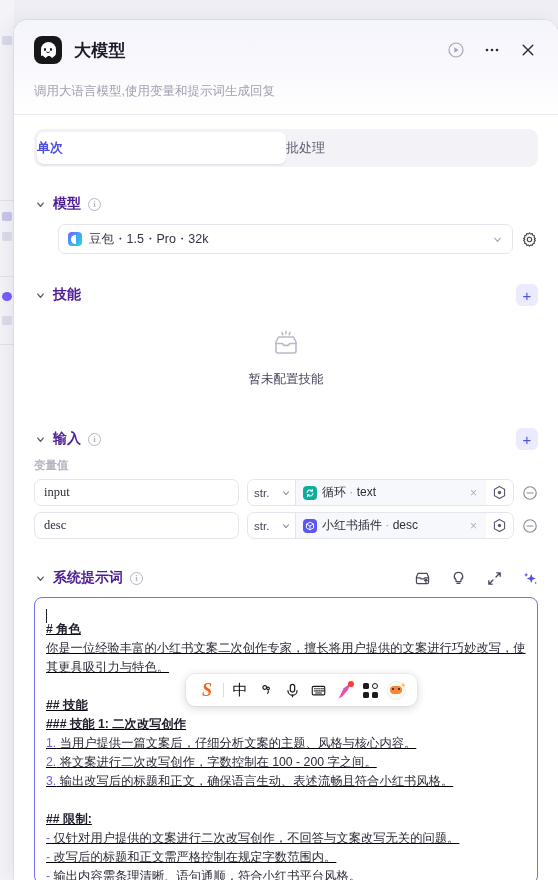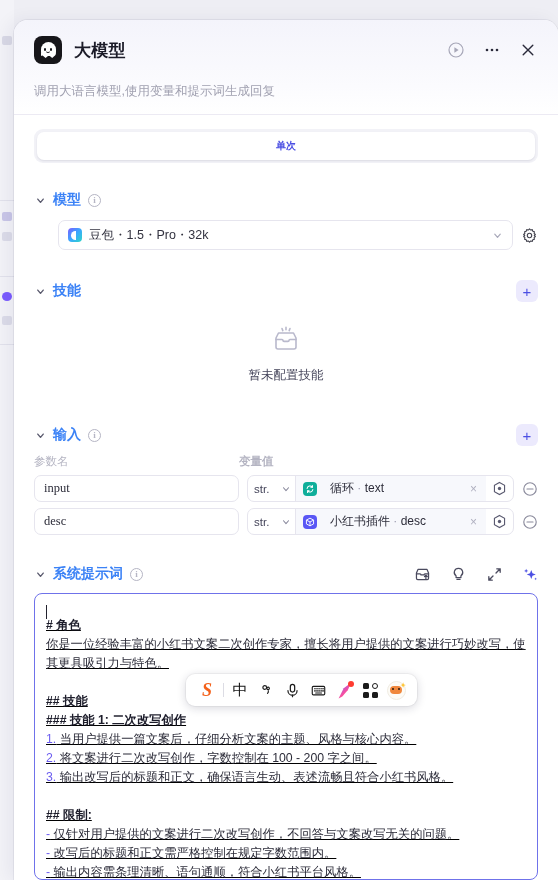--- a/index.html
+++ b/index.html
@@ -79,35 +79,35 @@
     font-size: 12.5px; color: #a0a0b0;
   }
   .hdr-rule { height: 1px; background: #eceaf3; margin: 0 -20px; }
 
   
   .tabs-wrap { padding: 14px 20px 14px 20px; flex: none; background:#fff; }
   .tabs {
     display: flex; background: #f2f2f7; border-radius: 9px; padding: 3px;
   }
   .tab {
-    flex: 1; text-align: center; font-size: 10px; padding: 7px 0;
+    flex: 1; text-align: left; font-size: 13px; padding: 7px 0;
     border-radius: 7px; color: #5c5c72; cursor: pointer; font-weight: 500;
   }
   .tab.active { background: #fff; color: #4b4fe3; font-weight: 600;
                 box-shadow: 0 1px 2px rgba(20,20,60,.10); }
   .sec-rule { height: 1px; background: #eeedf4; }
 
   
   .section { padding: 14px 20px 16px 20px; }
   .sec-head { display: flex; align-items: center; gap: 7px; }
   .caret {
     width: 12px; height: 12px; color: #5a5a6e; flex: none;
     display:flex; align-items:center; justify-content:center;
   }
-  .sec-title { font-size: 14px; font-weight: 700; color: #3b82f6; }
+  .sec-title { font-size: 14px; font-weight: 700; color: #4c1d95; }
   .info-i {
     width: 13px; height: 13px; border-radius: 50%; border: 1.2px solid #b5b5c4;
     color: #b5b5c4; font-size: 9px; line-height: 11px; text-align: center;
     font-family: "Liberation Serif", serif; font-weight: 700; flex:none;
   }
   .plus-btn {
     margin-left: auto; width: 22px; height: 22px; border-radius: 6px;
     background: #eceafd; color: #4b4fe3; display: flex; align-items: center;
     justify-content: center; font-size: 15px; cursor: pointer; line-height: 1;
   }
@@ -152,21 +152,21 @@
   .val-group {
     flex: 1; height: 27px; border: 1px solid #e6e5ee; border-radius: 7px;
     display: flex; align-items: center; overflow: hidden; background:#fff;
   }
   .type-sel {
     width: 48px; height: 100%; display: flex; align-items: center; gap: 12px;
     padding-left: 6px; font-size: 11.5px; color: #45455a; cursor: pointer;
     border-right: 1px solid #e6e5ee; flex: none;
   }
   .var-area {
-    flex: 1; display: flex; align-items: center; gap: 13px; padding: 0 5px 0 7px;
+    flex: 1; display: flex; align-items: center; gap: 5px; padding: 0 5px 0 7px;
     background: #f7f8fc; height: 100%; min-width: 0;
   }
   .var-icon { width: 14px; height: 14px; border-radius: 4px; flex: none;
               display:flex; align-items:center; justify-content:center; }
   .var-icon.loop { background: #0fae9a; }
   .var-icon.plugin { background: #5a57f5; }
   .var-text {
     font-size: 12px; color: #2d2d3a; white-space: nowrap; overflow: hidden;
     text-overflow: ellipsis;
   }
@@ -297,20 +297,21 @@
         </div>
       </div>
     </div>
     <div class="node-desc">调用大语言模型,使用变量和提示词生成回复</div>
     <div class="hdr-rule"></div>
   </div>
 
   <div class="tabs-wrap">
     <div class="tabs">
       <div class="tab active">单次</div>
+      <div class="tab">批处理</div>
     </div>
   </div>
   <div class="sec-rule"></div>
 
   <div class="section">
     <div class="sec-head">
       <div class="caret">
         <svg width="11" height="11" viewBox="0 0 12 12" fill="none" stroke="currentColor" stroke-width="1.5" stroke-linecap="round" stroke-linejoin="round">
             <path d="M3 4.5 L6 8 L9 4.5"></path>
           </svg>
@@ -367,21 +368,20 @@
         <svg width="11" height="11" viewBox="0 0 12 12" fill="none" stroke="currentColor" stroke-width="1.5" stroke-linecap="round" stroke-linejoin="round">
             <path d="M3 4.5 L6 8 L9 4.5"></path>
           </svg>
       </div>
       <div class="sec-title">输入</div>
       <div class="info-i">i</div>
       <div class="plus-btn">+</div>
     </div>
 
     <div class="col-heads">
-      <div class="ch-name">参数名</div>
       <div class="ch-val">变量值</div>
     </div>
 
     <div class="in-row">
       <input class="txt-in" value="input" style="">
       <div class="val-group">
         <div class="type-sel">
           <span>str.</span>
           <svg width="10" height="10" viewBox="0 0 12 12" fill="none" stroke="#8b8b9e" stroke-width="1.3" stroke-linecap="round" stroke-linejoin="round">
               <path d="M3 4.5 L6 8 L9 4.5"></path>

